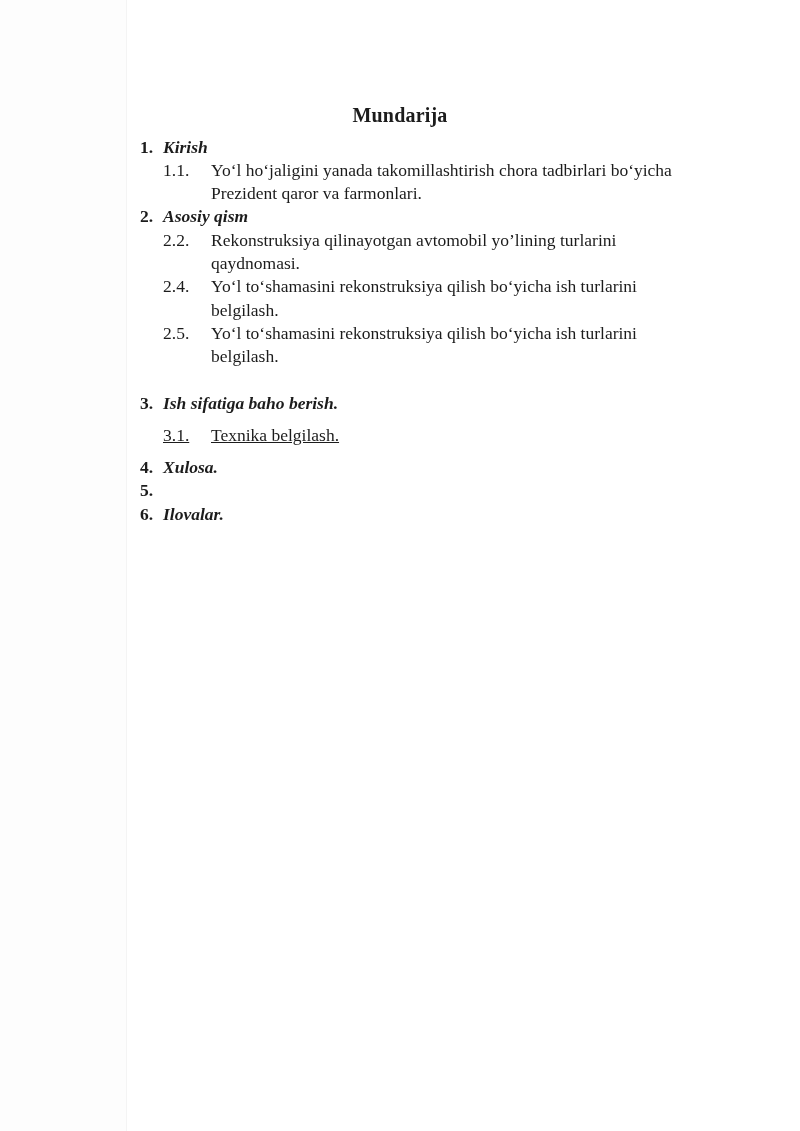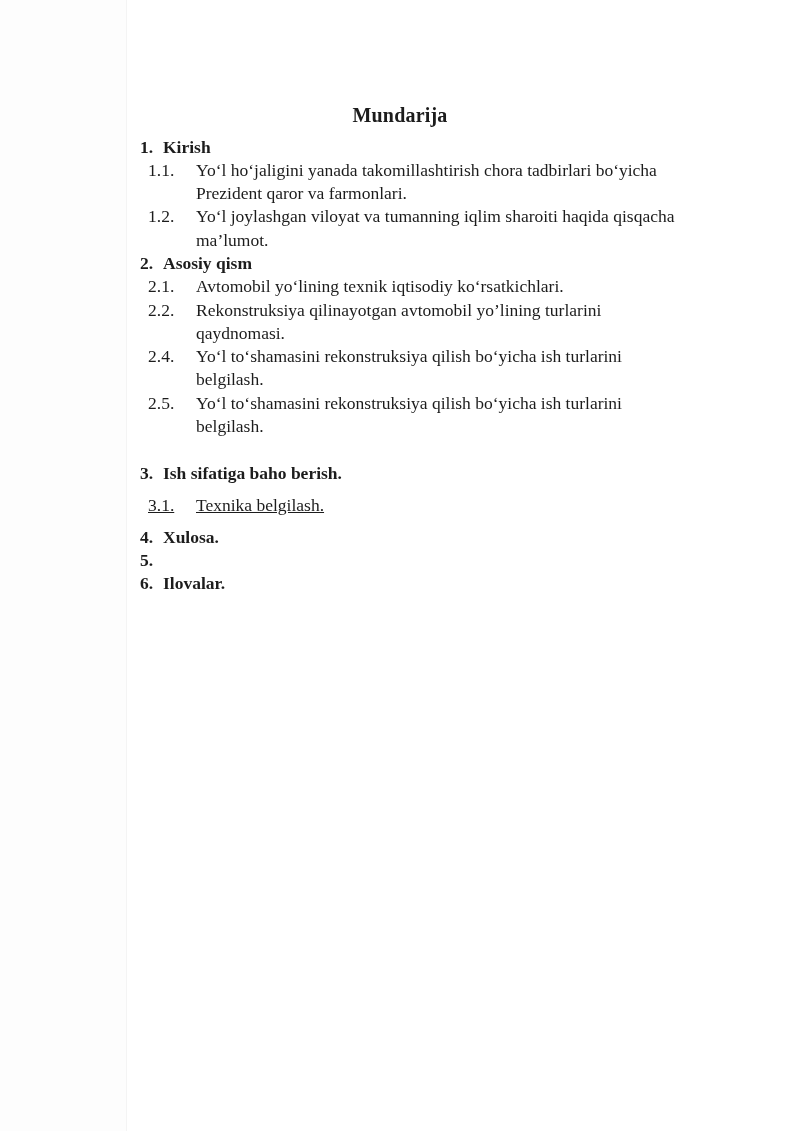--- a/index.html
+++ b/index.html
@@ -45,24 +45,25 @@
   }
   .item {
     display: flex;
   }
   .item > .num {
     flex: 0 0 23px;
     font-weight: bold;
   }
   .item > .label {
     font-weight: bold;
+    font-style: italic;
   }
   .sub {
     display: flex;
-    margin-left: 8px;
+    margin-left: 23px;
   }
   .sub > .num {
     flex: 0 0 48px;
   }
   .sub > .text {
     white-space: pre-line;
   }
   .gap-before-3 { margin-top: 24px; }
   .gap-before-31 { margin-top: 8.7px; text-decoration: underline; }
   .gap-before-4 { margin-top: 8.2px; }
@@ -80,33 +81,24 @@
 
     <div class="item">
       <span class="num">1.</span>
       <span class="label">Kirish</span>
     </div>
     <div class="sub">
       <span class="num">1.1.</span>
       <span class="text">Yo‘l ho‘jaligini yanada takomillashtirish chora tadbirlari bo‘yicha
 Prezident qaror va farmonlari.</span>
     </div>
-    <div class="sub">
-      <span class="num">1.2.</span>
-      <span class="text">Yo‘l joylashgan viloyat va tumanning iqlim sharoiti haqida qisqacha
-ma’lumot.</span>
-    </div>
 
     <div class="item">
       <span class="num">2.</span>
       <span class="label">Asosiy qism</span>
-    </div>
-    <div class="sub">
-      <span class="num">2.1.</span>
-      <span class="text">Avtomobil yo‘lining texnik iqtisodiy ko‘rsatkichlari.</span>
     </div>
     <div class="sub">
       <span class="num">2.2.</span>
       <span class="text">Rekonstruksiya qilinayotgan avtomobil yo’lining turlarini
 qaydnomasi.</span>
     </div>
     <div class="sub">
       <span class="num">2.4.</span>
       <span class="text">Yo‘l to‘shamasini rekonstruksiya qilish bo‘yicha ish turlarini
 belgilash.</span>

